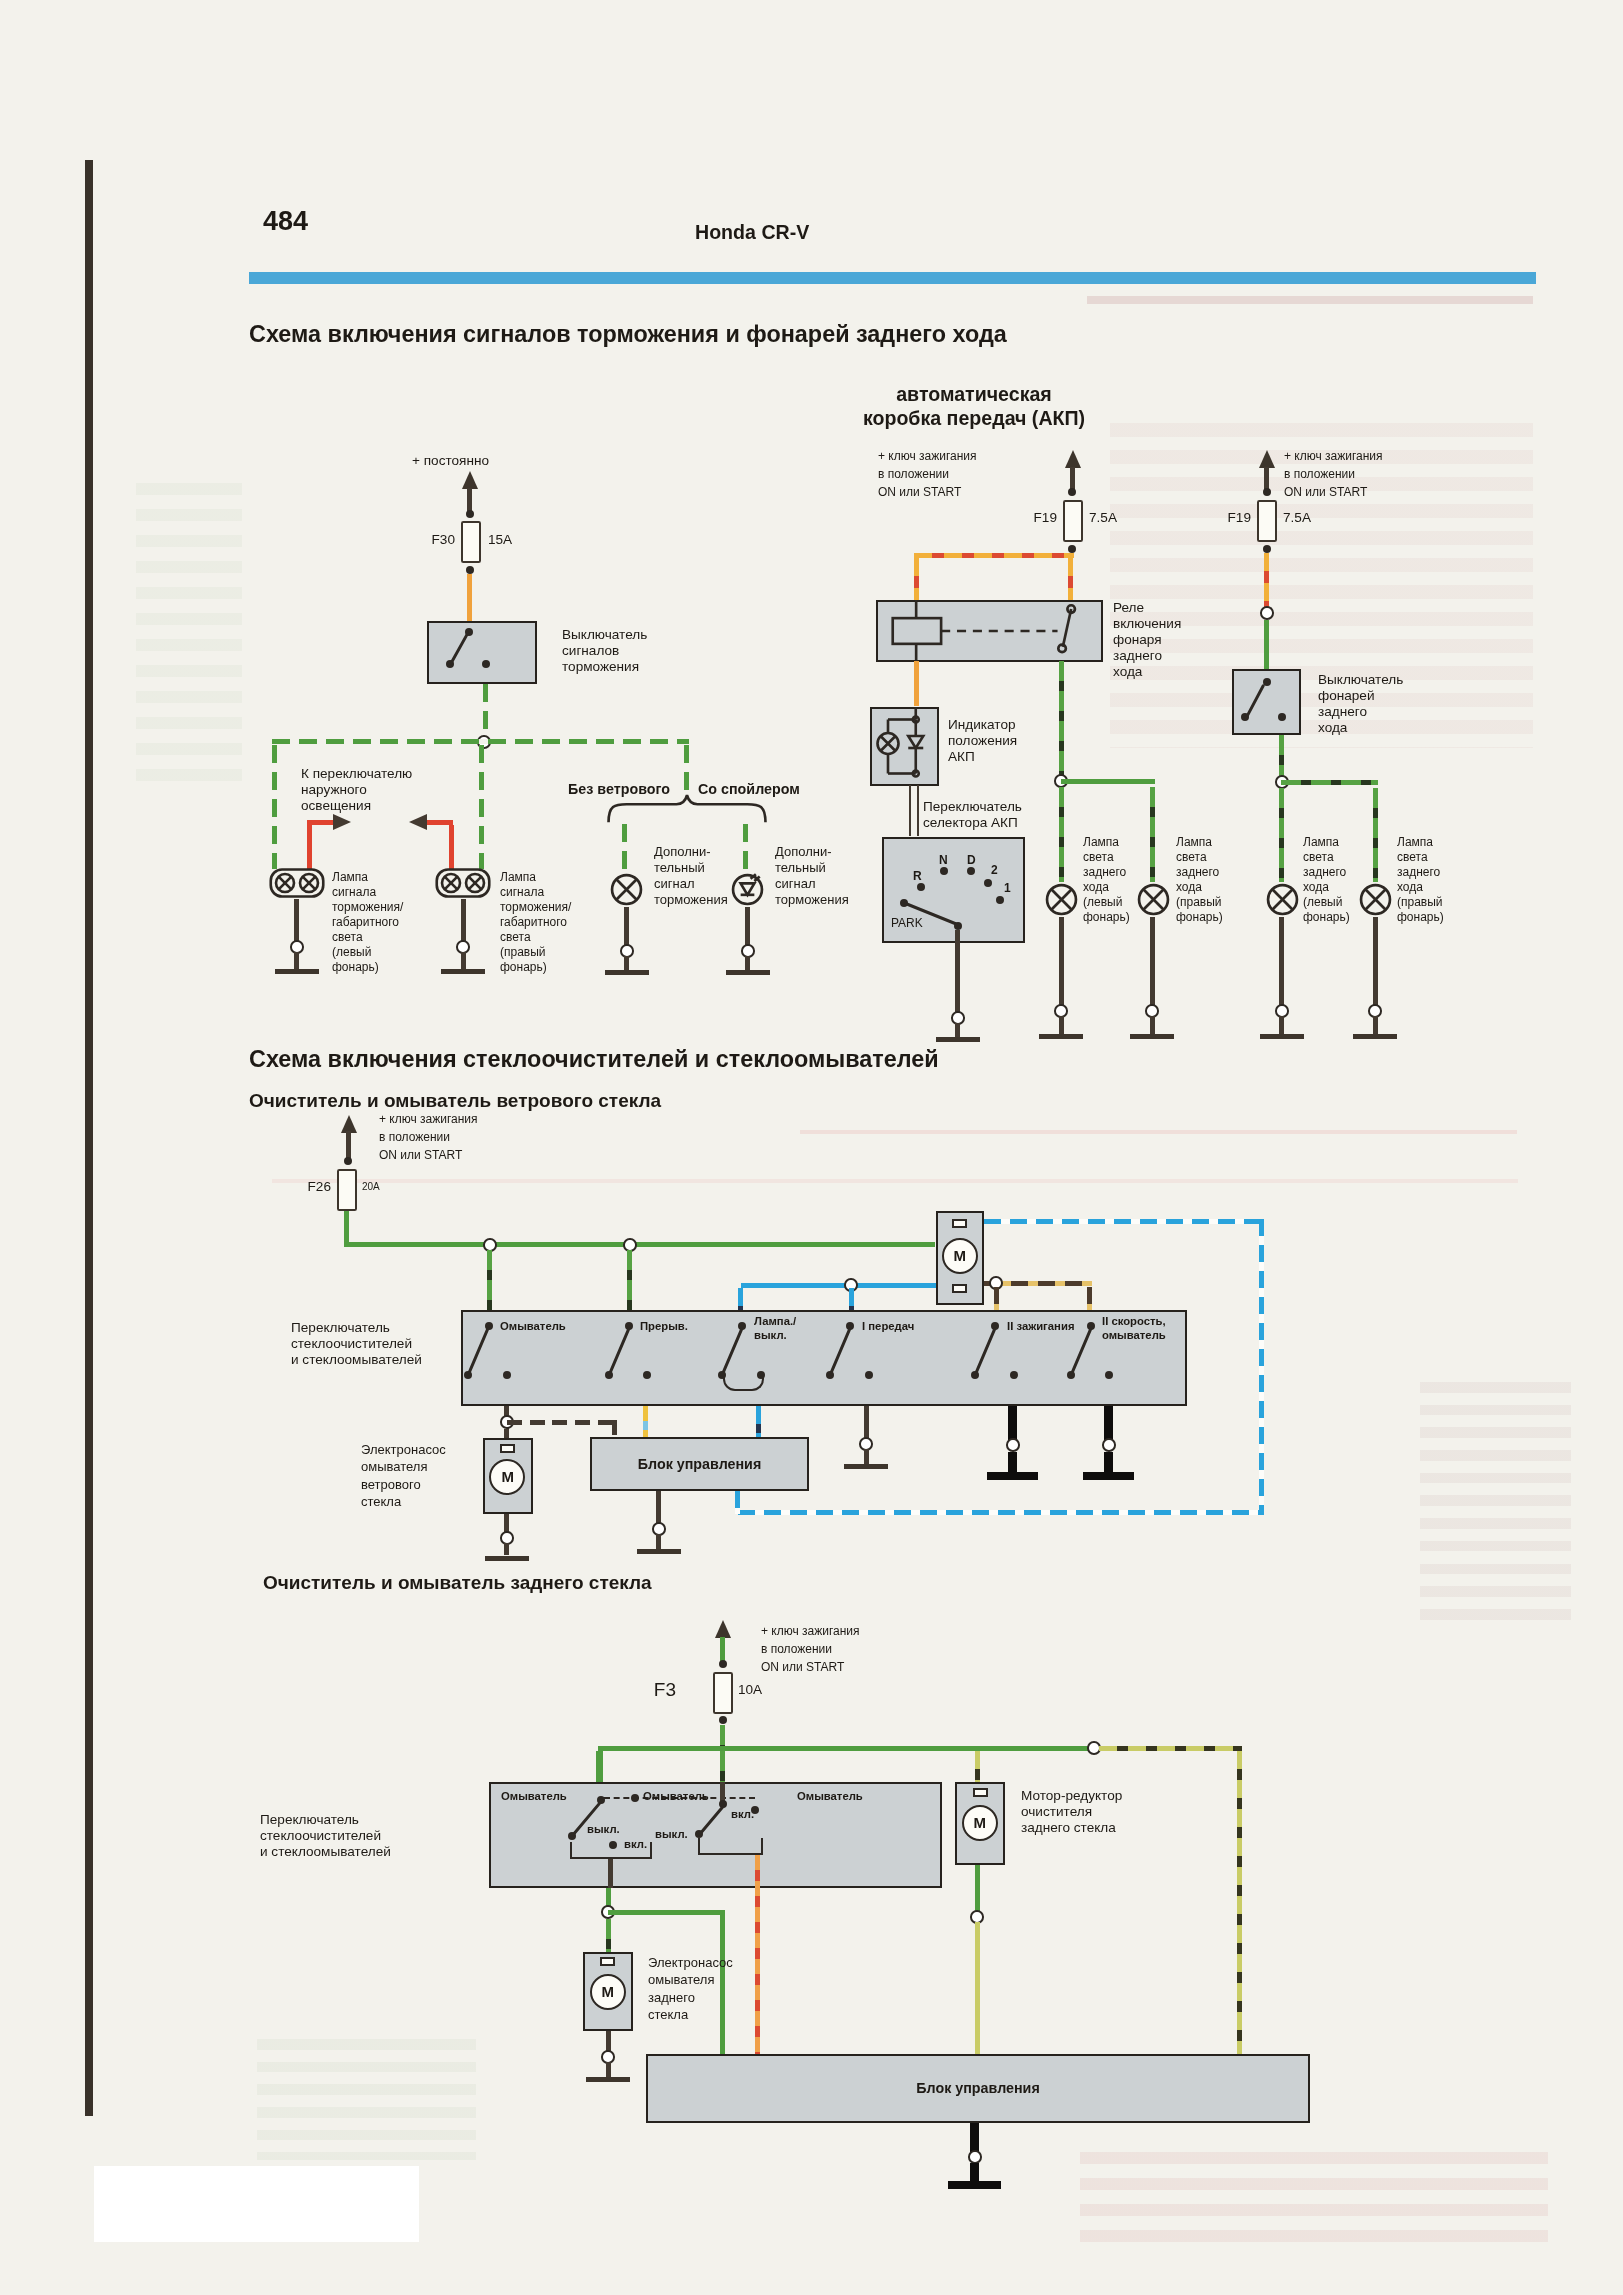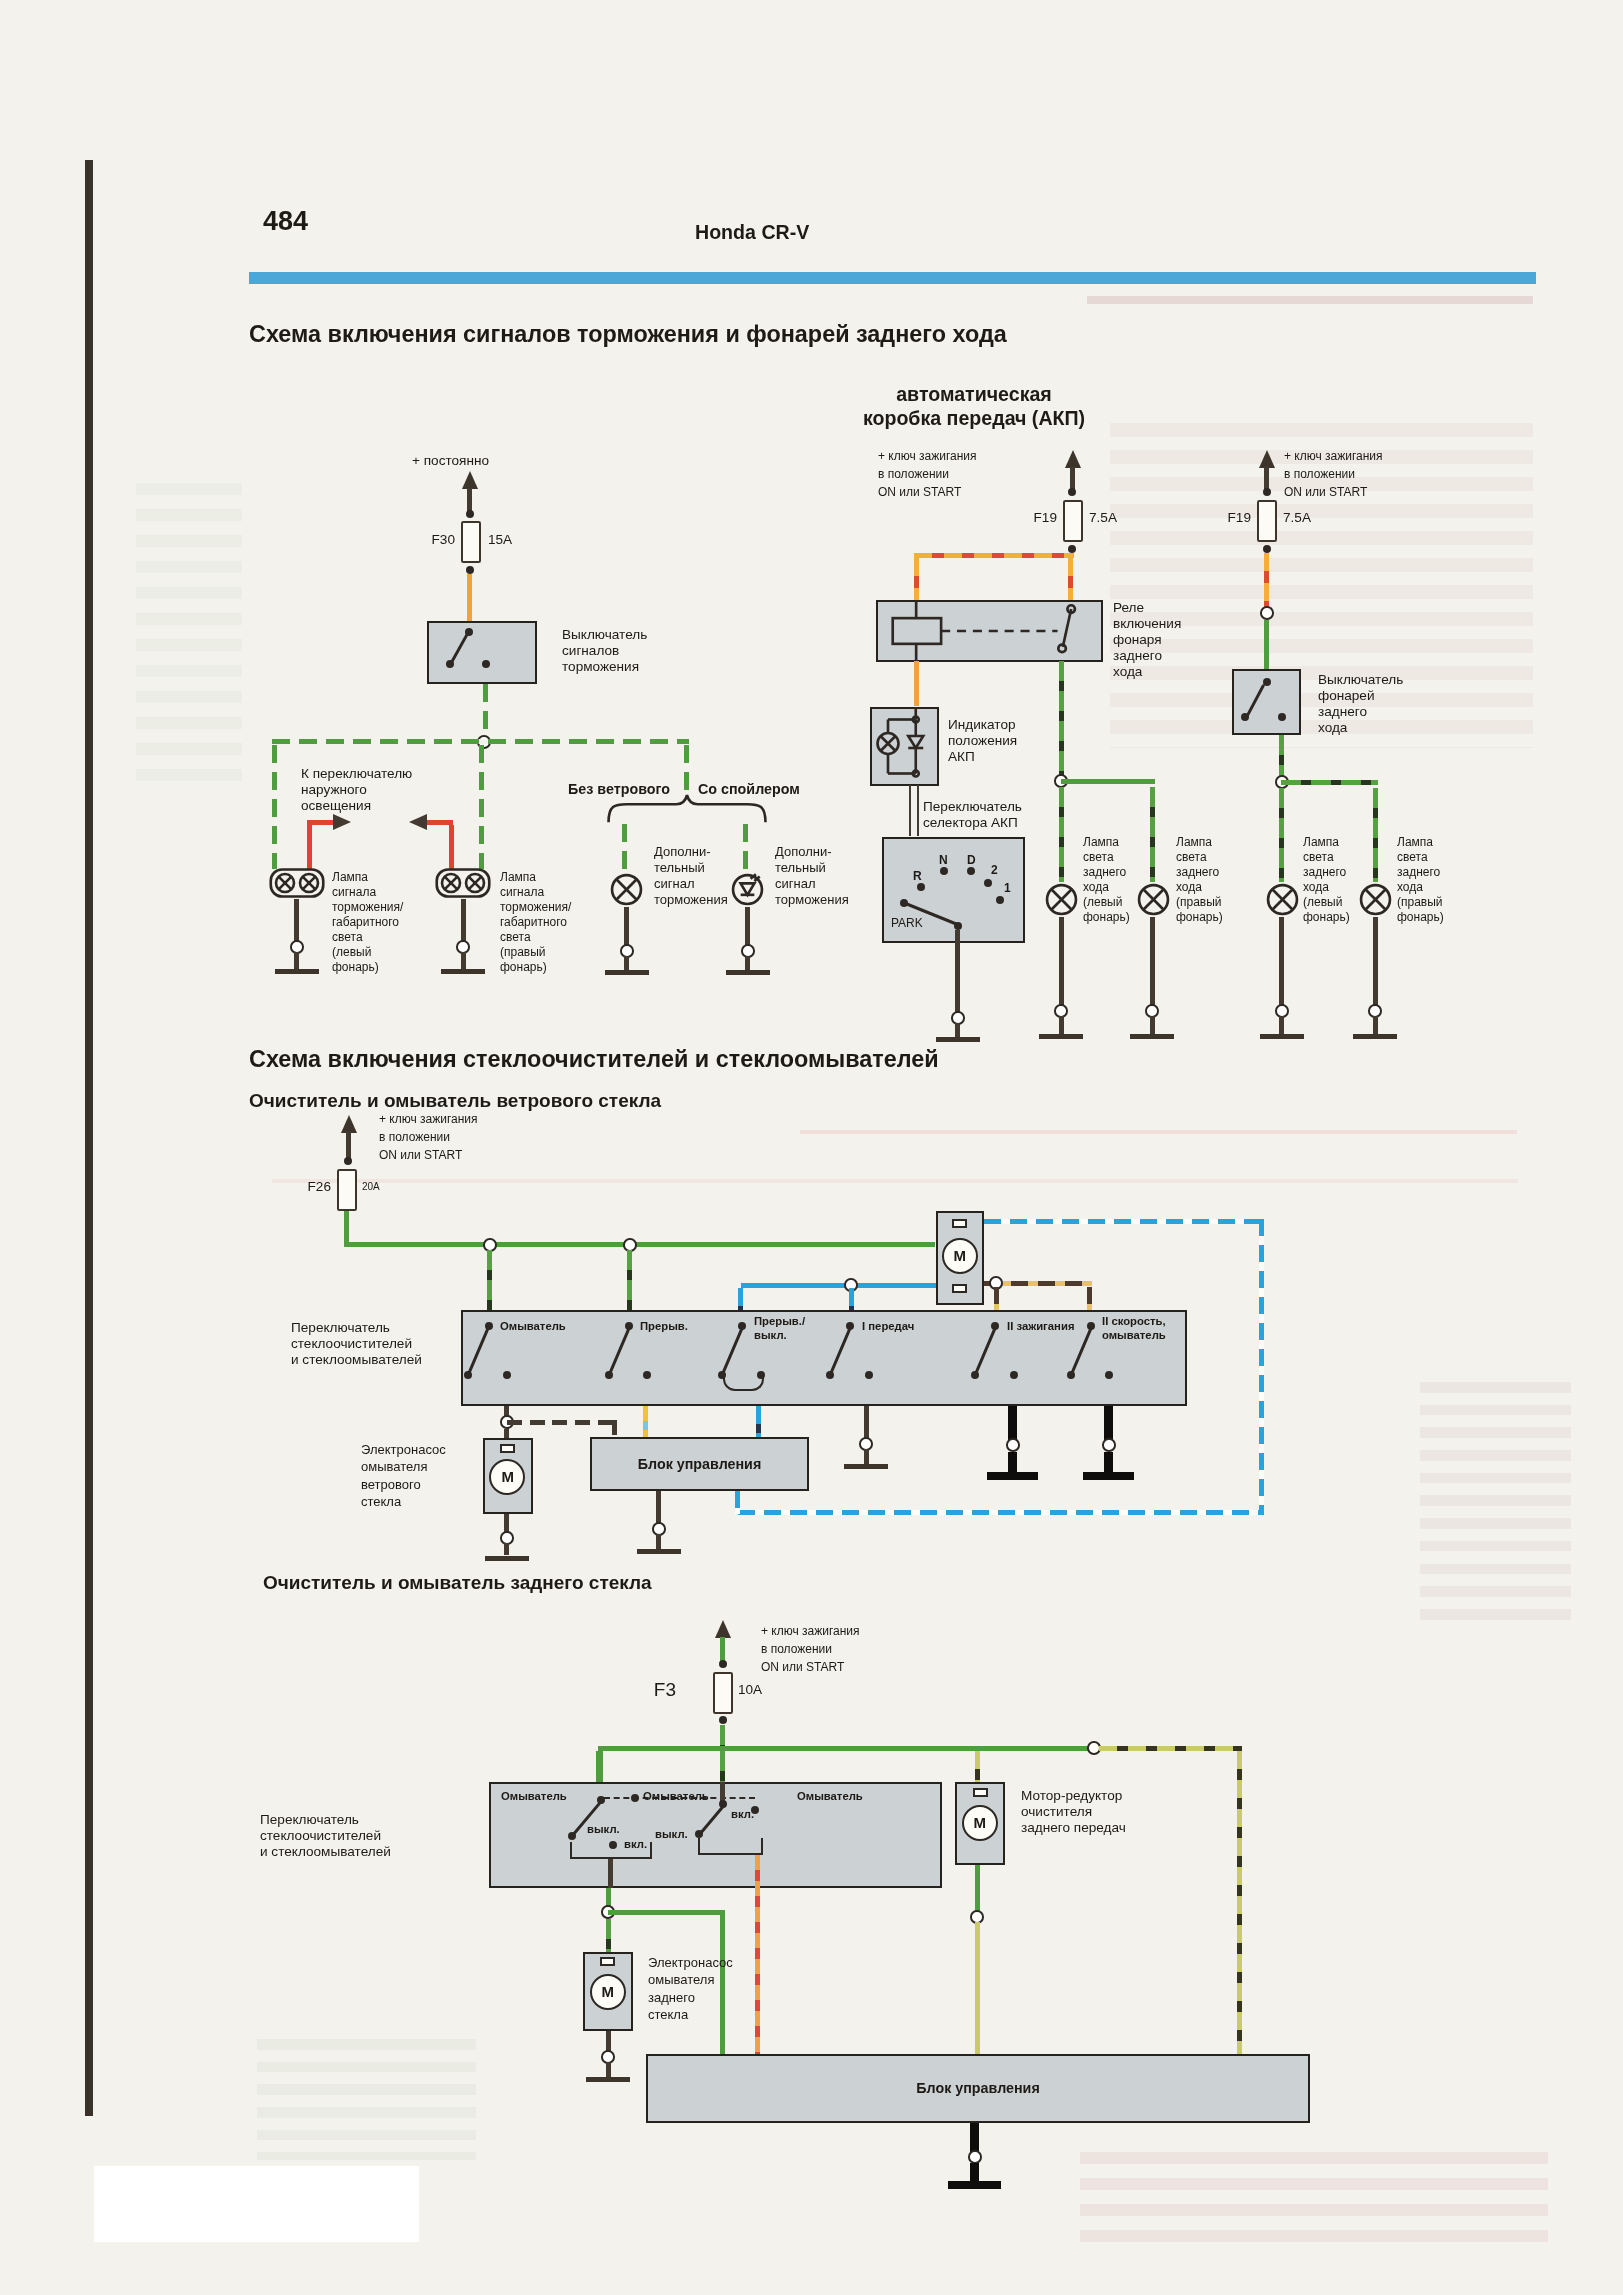--- a/index.html
+++ b/index.html
@@ -420,21 +420,21 @@
   <div class="dot" style="left:464px;top:1371px"></div>
   <div class="dot" style="left:503px;top:1371px"></div>
 
   <div class="dot" style="left:625px;top:1322px"></div>
   <div class="lbl b" style="left:640px;top:1318px;font-size:11.3px">Прерыв.</div>
   <div class="blade" style="left:608px;top:1373px;width:53px;transform:rotate(-67deg)"></div>
   <div class="dot" style="left:605px;top:1371px"></div>
   <div class="dot" style="left:643px;top:1371px"></div>
 
   <div class="dot" style="left:738px;top:1322px"></div>
-  <div class="lbl b" style="left:754px;top:1315px;font-size:11.3px;line-height:13.6px">Прерыв./
+  <div class="lbl b" style="left:754px;top:1315px;font-size:11.3px;line-height:13.6px">Лампа./
 выкл.</div>
   <div class="blade" style="left:721px;top:1373px;width:53px;transform:rotate(-67deg)"></div>
   <div class="dot" style="left:718px;top:1371px"></div>
   <div class="dot" style="left:757px;top:1371px"></div>
   <div class="ulink" style="left:723px;top:1377px;width:41px;height:13.6px"></div>
 
   <div class="dot" style="left:846px;top:1322px"></div>
   <div class="lbl b" style="left:862px;top:1318px;font-size:11.3px">I передач</div>
   <div class="blade" style="left:829px;top:1373px;width:53px;transform:rotate(-67deg)"></div>
   <div class="dot" style="left:826px;top:1371px"></div>
@@ -514,21 +514,21 @@
   <div class="abs c-gr" style="left:596px;top:1751px;width:6.8px;height:31px"></div>
   <div class="wv gd-v" style="left:720px;top:1751px;height:31px"></div>
   <div class="wv ygd-v" style="left:975px;top:1751px;height:31px"></div>
 
   <div class="gbox" style="left:955px;top:1782px;width:50px;height:83px"></div>
   <div class="mbr" style="left:973px;top:1788px"></div>
   <div class="mc" style="left:962px;top:1805px"></div>
   <div class="msym" style="left:970px;top:1814px">М</div>
   <div class="lbl" style="left:1021px;top:1788px;font-size:13.6px">Мотор-редуктор
 очистителя
-заднего передач</div>
+заднего стекла</div>
 
   <div class="gbox" style="left:489px;top:1782px;width:453px;height:106px"></div>
   <div class="lbl" style="left:260px;top:1812px;font-size:13.6px">Переключатель
 стеклоочистителей
 и стеклоомывателей</div>
 
   <div class="lbl b" style="left:501px;top:1788px;font-size:11.3px">Омыватель</div>
   <div class="dot" style="left:597px;top:1796px"></div>
   <div class="abs" style="left:604px;top:1797px;width:151px;height:0;border-top:2.6px dashed #2d2823"></div>
   <div class="blade" style="left:572px;top:1833px;width:45px;transform:rotate(-50deg)"></div>

